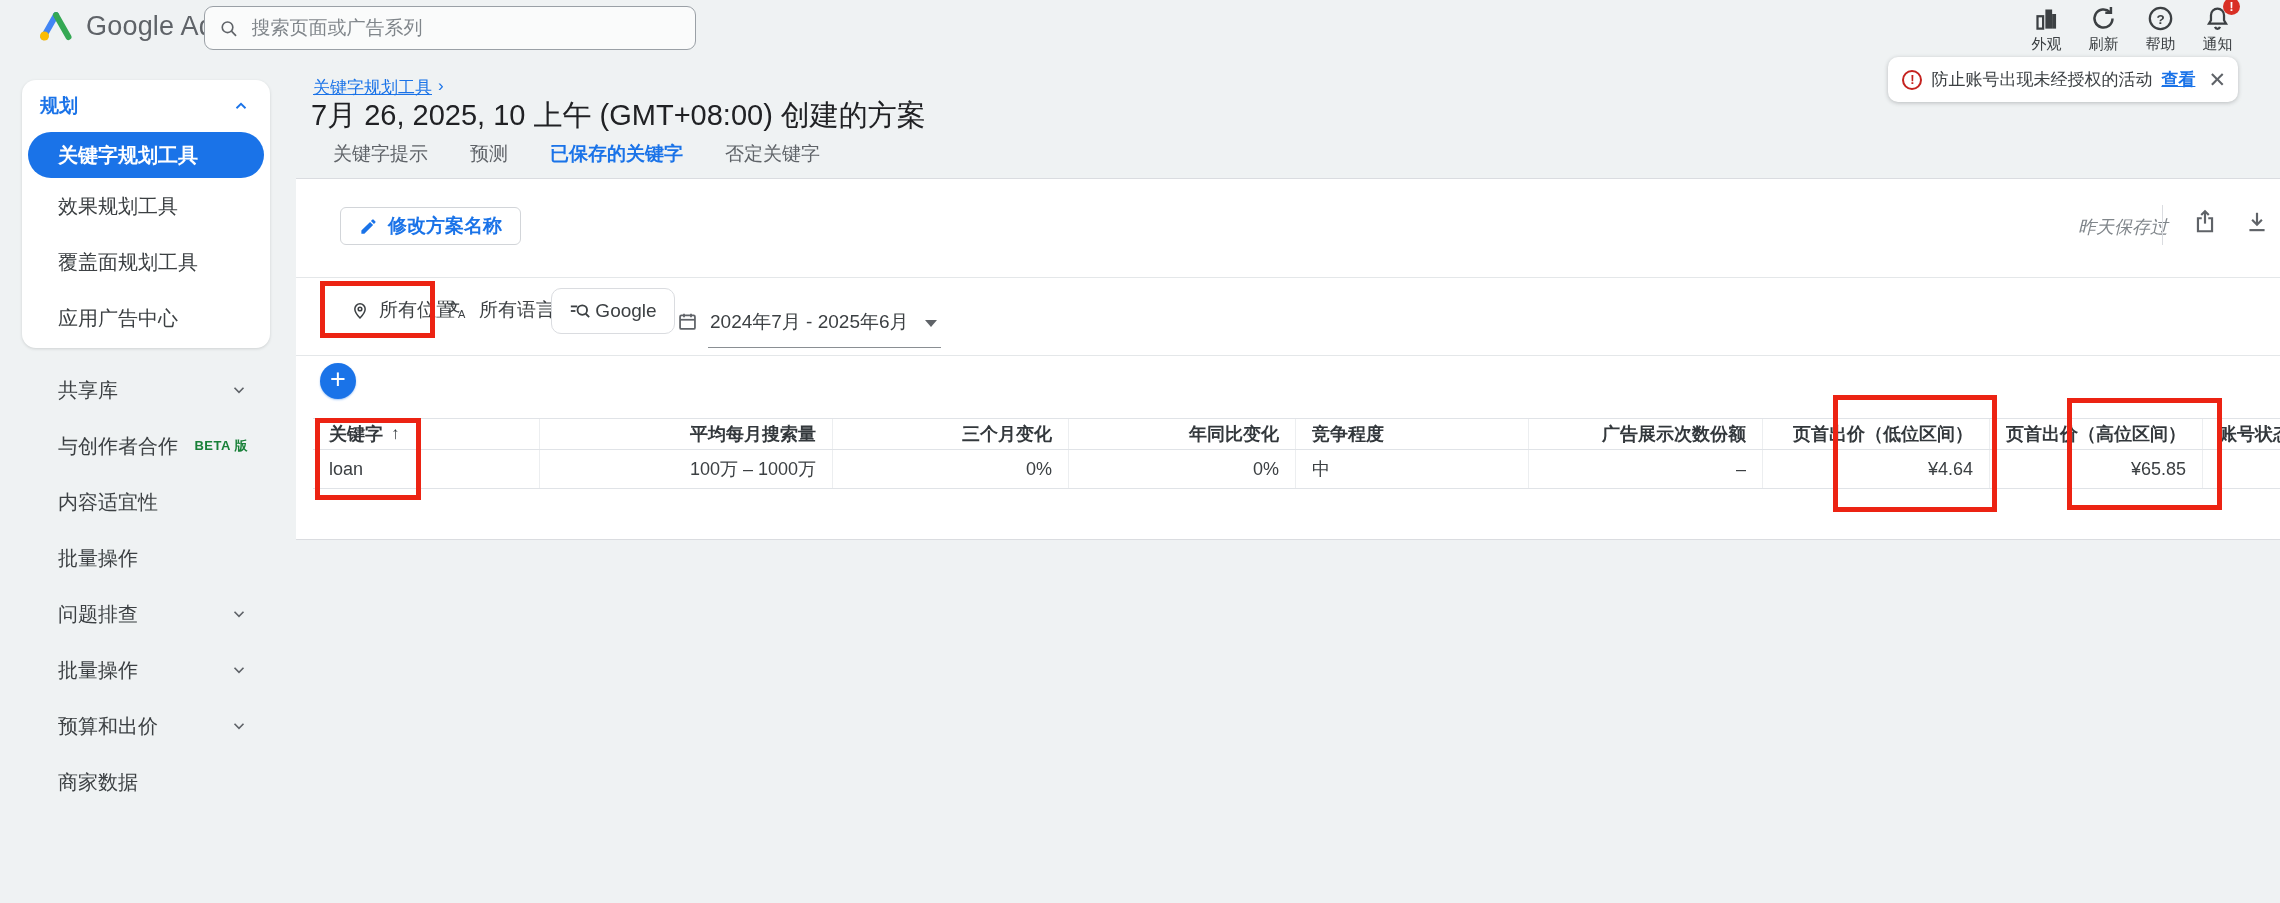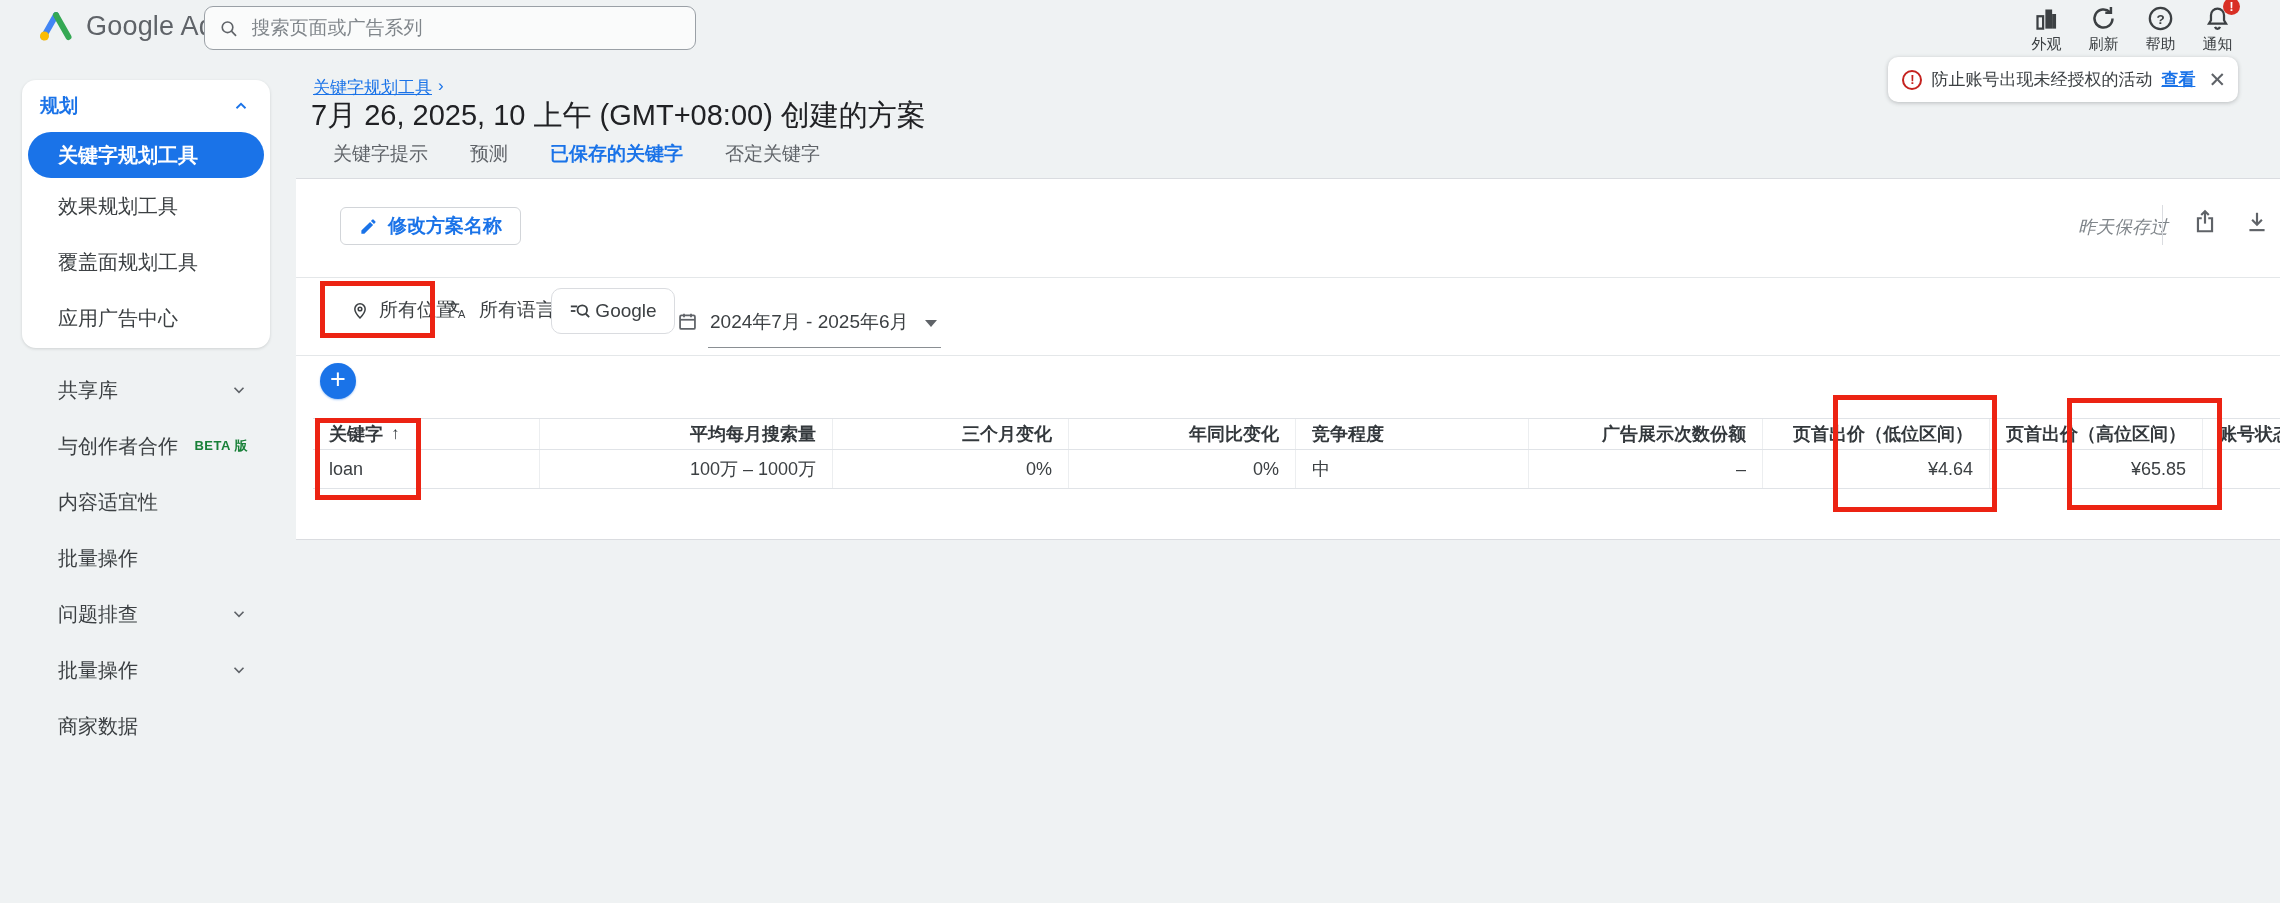--- a/index.html
+++ b/index.html
@@ -218,20 +218,27 @@
         </svg>
     </div>
     <div class="side-item">
       <span>批量操作</span>
         <span class="grow"></span>
       <svg width="18" height="18" viewBox="0 0 24 24">
           <polyline points="6,9 12,15 18,9" fill="none" stroke="#5f6368" stroke-width="2.2"></polyline>
         </svg>
     </div>
     <div class="side-item">
+      <span>预算和出价</span>
+        <span class="grow"></span>
+      <svg width="18" height="18" viewBox="0 0 24 24">
+          <polyline points="6,9 12,15 18,9" fill="none" stroke="#5f6368" stroke-width="2.2"></polyline>
+        </svg>
+    </div>
+    <div class="side-item">
       <span>商家数据</span>
     </div>
   </div>
 
   <div class="breadcrumb">
     <span class="bc-link">关键字规划工具</span>
     <span>›</span>
   </div>
   <div class="page-title">7月 26, 2025, 10 上午 (GMT+08:00) 创建的方案</div>
 

